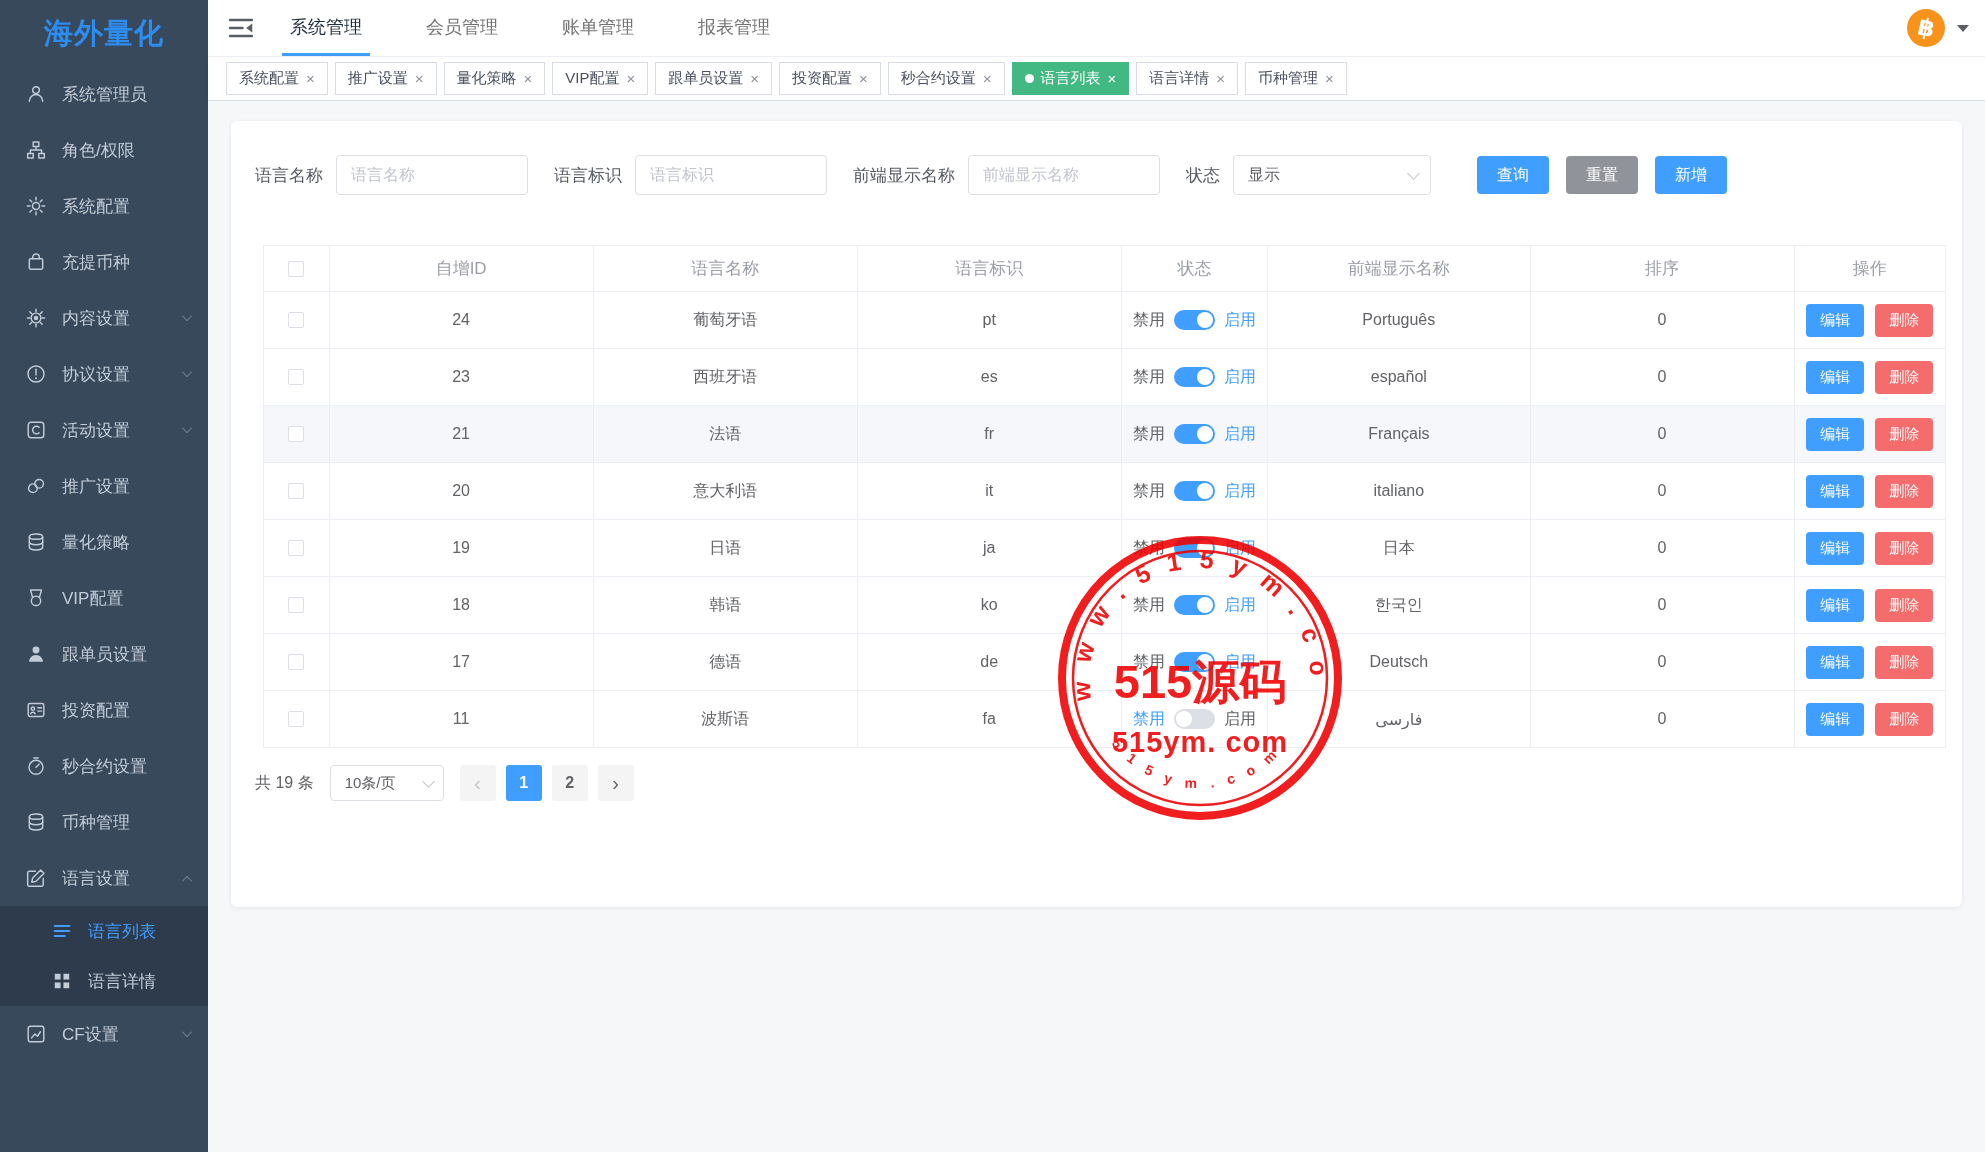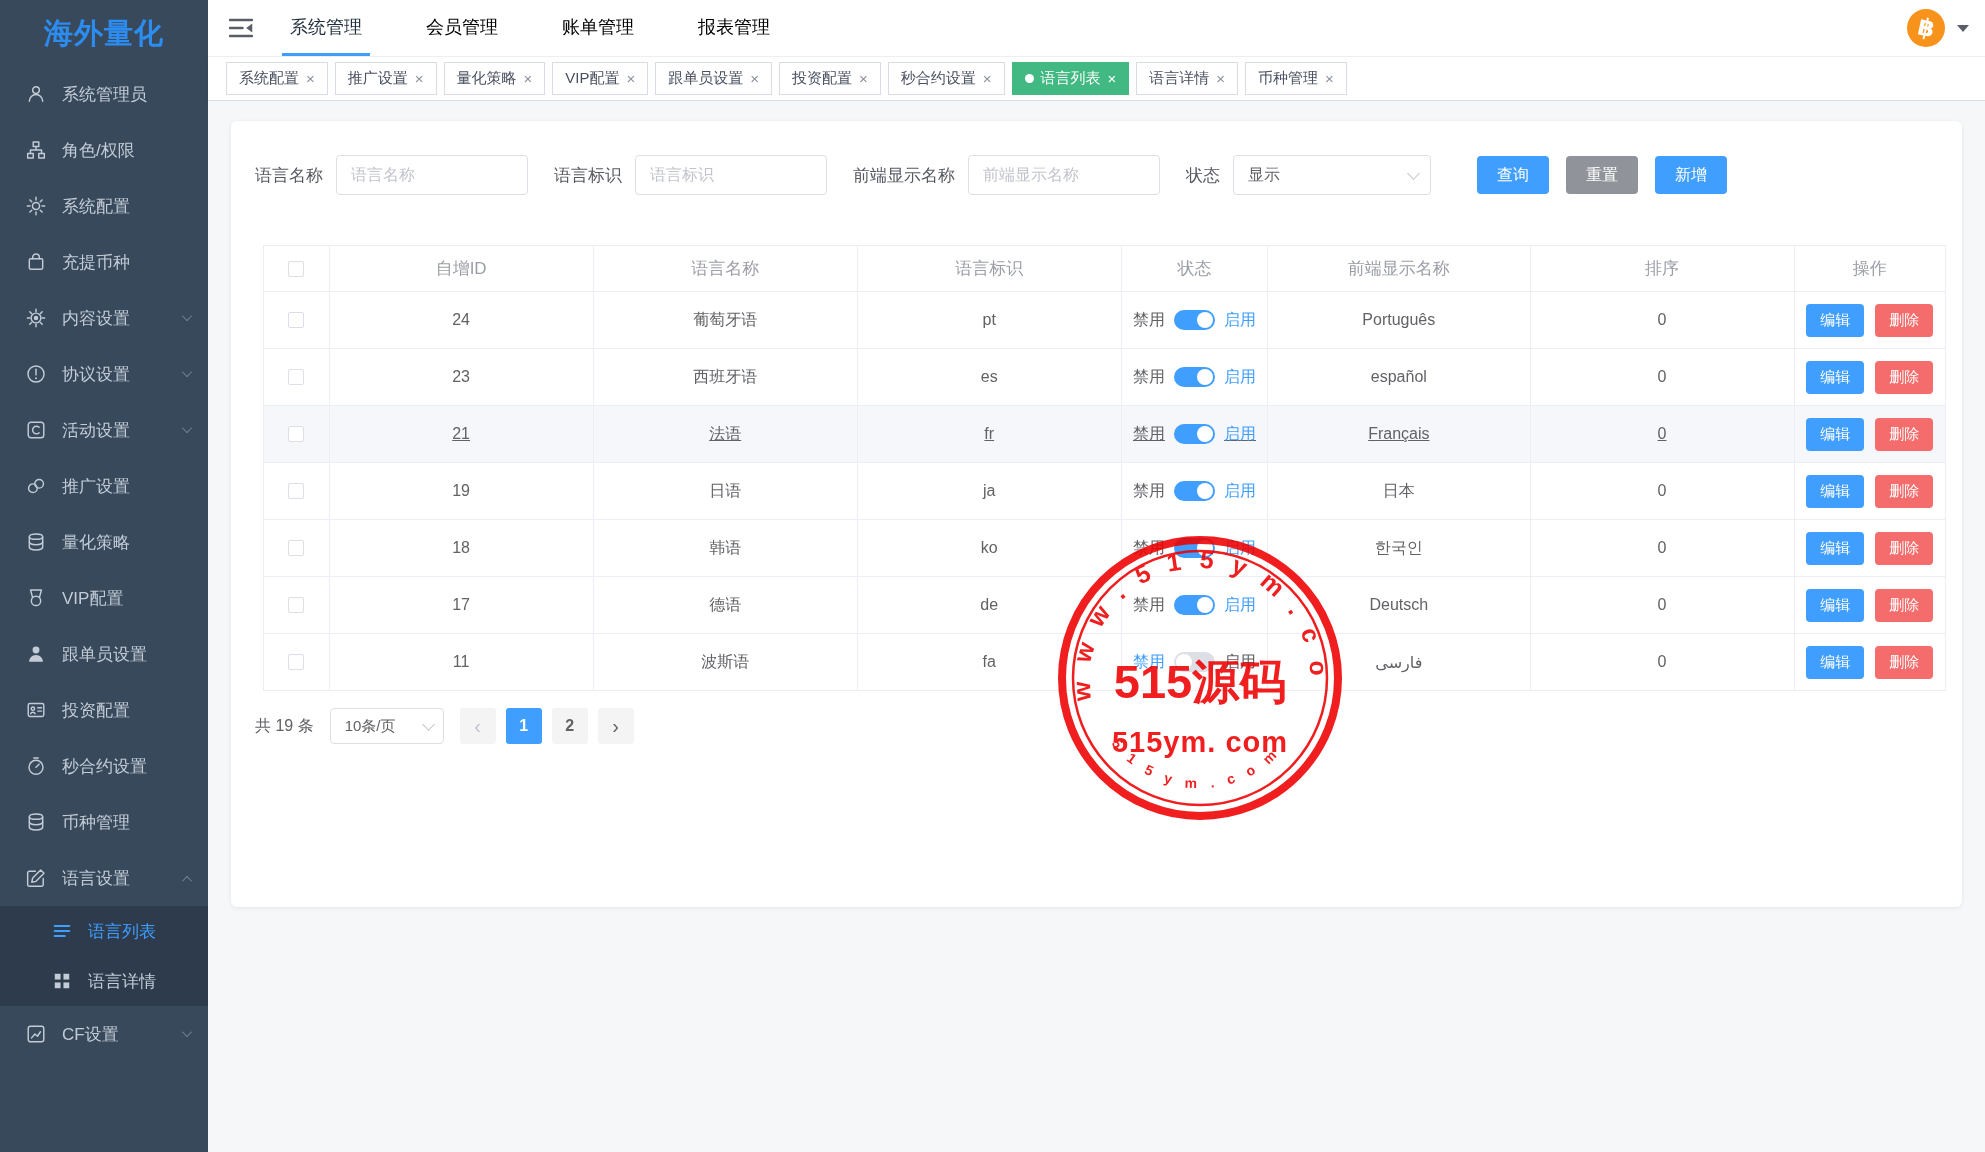--- a/index.html
+++ b/index.html
@@ -18,21 +18,21 @@
   .submenu { background:#2d3b4d; }
   .submenu .menu-item { height:50px; padding-left:52px; }
   .submenu .menu-item.active { color:#409eff; }
 
   
   .main { flex:1; display:flex; flex-direction:column; min-width:0; }
   .navbar { height:57px; background:#fff; display:flex; align-items:stretch; padding:0 16px 0 20px; border-bottom:1px solid #eef0f3; }
   .hamburger { align-self:center; width:26px; height:26px; cursor:pointer; color:#5a5e66; }
   .hamburger svg { width:26px; height:26px; stroke:currentColor; fill:none; stroke-width:1.8; stroke-linecap:round; }
   .topnav { display:flex; margin-left:28px; gap:48px; }
-  .tab { display:flex; align-items:center; font-size:18px; color:#000000; padding:0 8px; border-bottom:3px solid transparent; cursor:pointer; }
+  .tab { display:flex; align-items:center; font-size:18px; color:#737373; padding:0 8px; border-bottom:3px solid transparent; cursor:pointer; }
   .tab.active { color:#1f2d3d; border-bottom-color:#409eff; }
   .nav-right { margin-left:auto; display:flex; align-items:center; gap:12px; }
   .avatar { width:38px; height:38px; border-radius:50%; background:#f7931a; color:#fff; display:flex; align-items:center; justify-content:center; font-size:24px; font-weight:bold; cursor:pointer; }
   .avatar span { transform:rotate(12deg); }
   .caret { width:0; height:0; border-left:6px solid transparent; border-right:6px solid transparent; border-top:7px solid #5a5e66; cursor:pointer; }
 
   .tagsbar { height:44px; background:#fff; border-bottom:1px solid #d8dce5; box-shadow:0 1px 3px rgba(0,0,0,.06); display:flex; align-items:center; padding:0 18px; gap:7px; }
   .tag { height:33px; display:inline-flex; align-items:center; gap:7px; padding:0 12px; border:1px solid #d8dce5; background:#fff; color:#495060; font-size:15px; cursor:pointer; white-space:nowrap; }
   .tag .dot { display:none; width:9px; height:9px; border-radius:50%; background:#fff; }
   .tag .x { font-size:15px; color:#8a919c; line-height:1; }
@@ -54,21 +54,21 @@
   .btn { height:38px; padding:0 20px; border:none; border-radius:4px; color:#fff; font-size:16px; cursor:pointer; font-family:inherit; }
   .btn.blue { background:#409eff; }
   .btn.gray { background:#909399; }
   .btn + .btn { margin-left:17px; }
   .btn.first { margin-left:20px; }
 
   table { width:100%; border-collapse:collapse; table-layout:fixed;margin-left:8px; }
   th, td { border:1px solid #ebeef5; text-align:center; vertical-align:middle; overflow:hidden; }
   th { height:46px; font-size:17px; font-weight:normal; color:#9a9ea6; }
   td { height:57px; font-size:16px; color:#606266; }
-  tr.hl td { background:#f5f7fa;text-decoration:underline; }
+  tr.hl td { background:#f5f7fa; }
   .checkbox { width:16px; height:16px; border:1px solid #dcdfe6; border-radius:2px; background:#fff; margin:0 auto; cursor:pointer; }
   .statuswrap { display:flex; align-items:center; justify-content:center; gap:9px; }
   .st { font-size:16px; }
   .st.lit { color:#409eff; }
   .st.dim { color:#606266; }
   .toggle { width:41px; height:20px; border-radius:10px; position:relative; cursor:pointer; flex-shrink:0; }
   .toggle.on { background:#409eff; }
   .toggle.off { background:#dcdfe6; }
   .toggle .knob { position:absolute; top:2px; width:16px; height:16px; border-radius:50%; background:#fff; }
   .toggle.on .knob { right:2px; }
@@ -455,20 +455,40 @@
                   </div>
                 </td>
                 <td>Français</td>
                 <td>0</td>
                 <td><button class="btn-mini edit">编辑</button><button class="btn-mini del">删除</button></td>
               </tr>
               <tr class="">
                 <td>
                   <div class="checkbox"></div>
                 </td>
+                <td>20</td>
+                <td>意大利语</td>
+                <td>it</td>
+                <td>
+                  <div class="statuswrap">
+                    <span class="st dim">禁用</span>
+                    <div class="toggle on">
+                      <div class="knob"></div>
+                    </div>
+                    <span class="st lit">启用</span>
+                  </div>
+                </td>
+                <td>italiano</td>
+                <td>0</td>
+                <td><button class="btn-mini edit">编辑</button><button class="btn-mini del">删除</button></td>
+              </tr>
+              <tr class="">
+                <td>
+                  <div class="checkbox"></div>
+                </td>
                 <td>19</td>
                 <td>日语</td>
                 <td>ja</td>
                 <td>
                   <div class="statuswrap">
                     <span class="st dim">禁用</span>
                     <div class="toggle on">
                       <div class="knob"></div>
                     </div>
                     <span class="st lit">启用</span>

